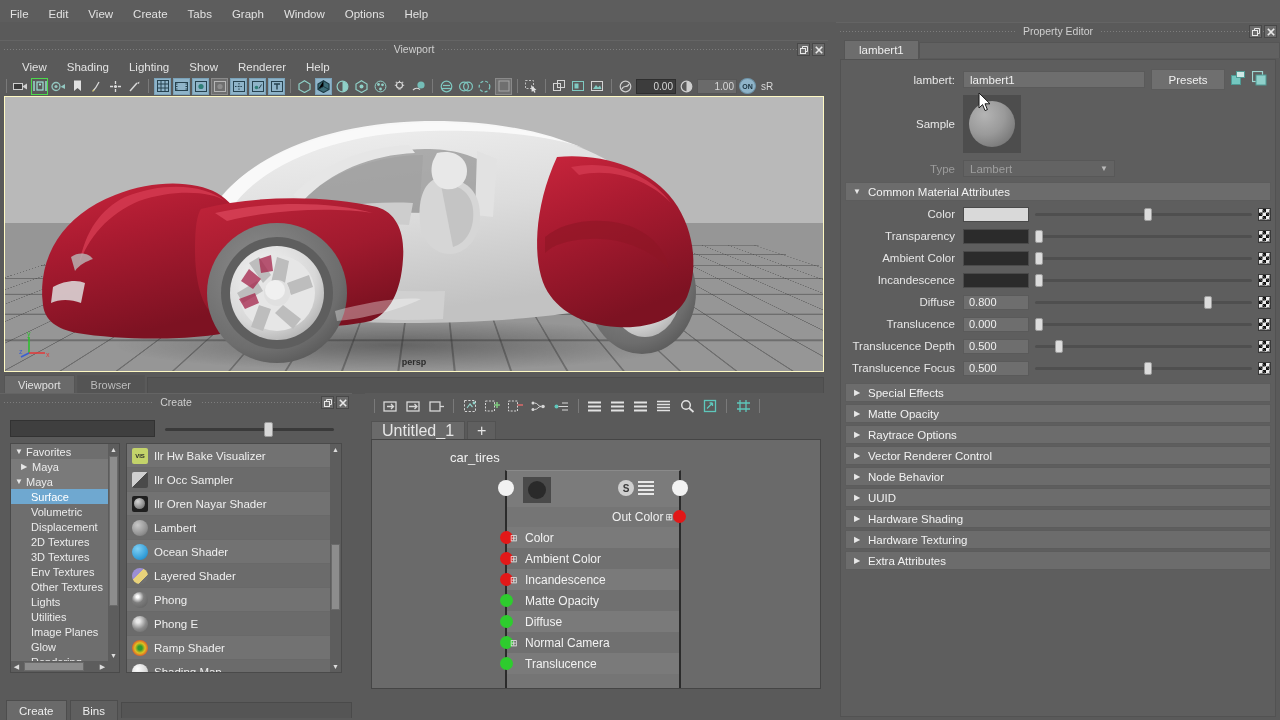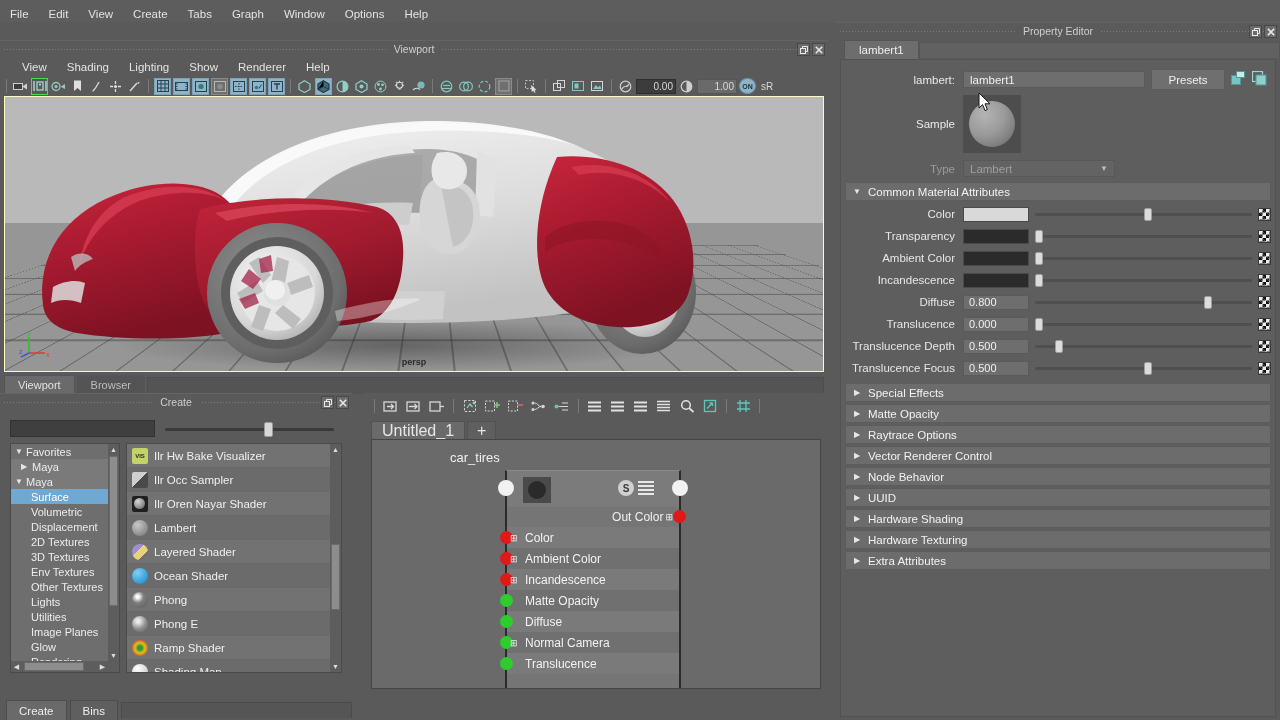--- a/index.html
+++ b/index.html
@@ -717,26 +717,26 @@
           <span class="swatch" style="background:#1f1f1f;border-radius:2px;position:relative;">
             <span style="display:block;width:11px;height:11px;border-radius:50%;background:radial-gradient(circle at 35% 32%,#d6d6d6,#8c8c8c 60%,#5a5a5a);margin:2px;"></span>
           </span>
           <span>Ilr Oren Nayar Shader</span>
         </div>
         <div class="lrow">
           <span class="swatch" style="border-radius:50%;background:radial-gradient(circle at 35% 32%,#c8c8c8,#8f8f8f 65%,#666);"></span>
           <span>Lambert</span>
         </div>
         <div class="lrow">
+          <span class="swatch" style="border-radius:50%;background:radial-gradient(circle at 35% 30%,#7fd0f5,#2f9ad6 70%,#1f6ea0);"></span>
+          <span>Ocean Shader</span>
+        </div>
+        <div class="lrow">
           <span class="swatch" style="background:linear-gradient(135deg,#9c8fd4 40%,#e8d27a 40%,#e8d27a 70%,#6f6f6f 70%);border-radius:50%;"></span>
           <span>Layered Shader</span>
-        </div>
-        <div class="lrow">
-          <span class="swatch" style="border-radius:50%;background:radial-gradient(circle at 35% 30%,#7fd0f5,#2f9ad6 70%,#1f6ea0);"></span>
-          <span>Ocean Shader</span>
         </div>
         <div class="lrow">
           <span class="swatch" style="border-radius:50%;background:radial-gradient(circle at 35% 30%,#ffffff 8%,#7d7d7d 40%,#5a5a5a);"></span>
           <span>Phong</span>
         </div>
         <div class="lrow">
           <span class="swatch" style="border-radius:50%;background:radial-gradient(circle at 38% 32%,#e8e8e8 12%,#8a8a8a 55%,#606060);"></span>
           <span>Phong E</span>
         </div>
         <div class="lrow">

